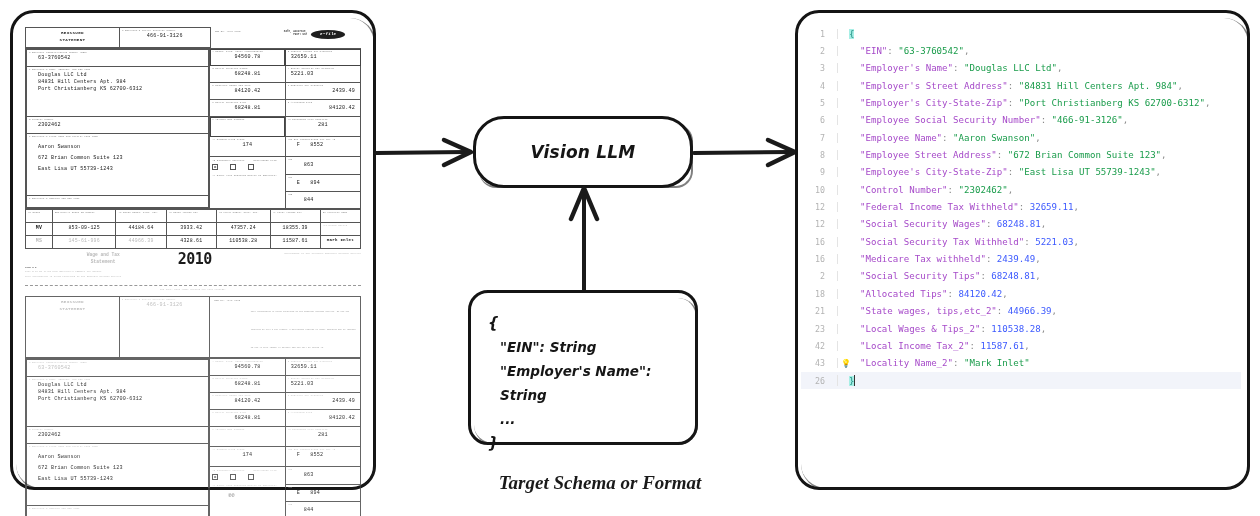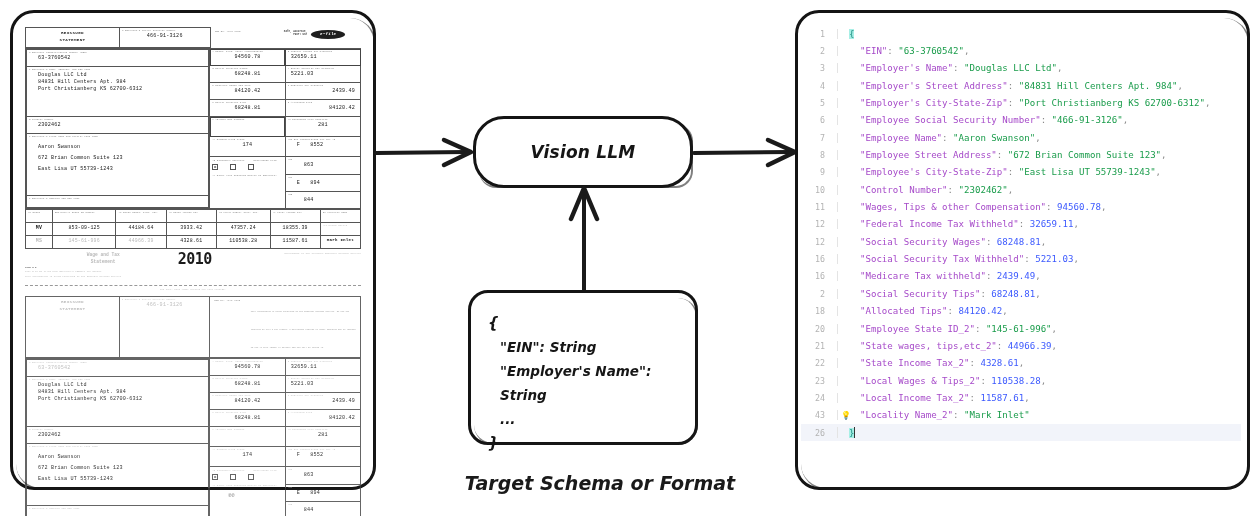--- a/index.html
+++ b/index.html
@@ -84,21 +84,21 @@
               font-size: 17px; color: #161616; letter-spacing: .2px; }
 
   #schema-box { left: 468px; top: 290px; width: 230px; height: 155px; border-radius: 20px; border-width: 3px; }
   #schema-box::after { border-radius: 20px; }
   .schema-text { position: absolute; left: 17px; top: 18px; right: 10px;
                  font-size: 13.5px; line-height: 24px; color: #161616; }
   .schema-text .brace { font-size: 15px; }
   .schema-text .ind { padding-left: 12px; display: block; }
 
   #schema-caption { position: absolute; left: 450px; top: 472px; width: 300px; text-align: center;
-                    font-size: 19px; color: #1a1a1a; }
+                    font-size: 19px; color: #1a1a1a; font-family: Liberation Serif, serif; }
 
   
   .arrow { position: absolute; }
 
   
   #code-panel { left: 795px; top: 10px; width: 455px; height: 480px; border-radius: 24px; }
   .code-inner { position: absolute; left: 3px; top: 12px; right: 6px; bottom: 12px; overflow: hidden;
                 font-family: "DejaVu Sans Mono", monospace; font-size: 9.1px; }
   .code-row { display: flex; height: 17.35px; align-items: center; position: relative; }
   .code-row.cursor-row { background: #f2f4fa; }
@@ -652,24 +652,20 @@
         </div>
         <div class="code-row">
           <span class="ln">9</span>
           <span class="code-txt">  <span class="k">"Employee's City-State-Zip"</span><span class="p">: </span><span class="s">"East Lisa UT 55739-1243"</span><span class="p">,</span></span>
         </div>
         <div class="code-row">
           <span class="ln">10</span>
           <span class="code-txt">  <span class="k">"Control Number"</span><span class="p">: </span><span class="s">"2302462"</span><span class="p">,</span></span>
         </div>
         <div class="code-row">
-          <span class="ln">11</span>
-          <span class="code-txt">  <span class="k">"Wages, Tips &amp; other Compensation"</span><span class="p">: </span><span class="n">94560.78</span><span class="p">,</span></span>
-        </div>
-        <div class="code-row">
           <span class="ln">12</span>
           <span class="code-txt">  <span class="k">"Federal Income Tax Withheld"</span><span class="p">: </span><span class="n">32659.11</span><span class="p">,</span></span>
         </div>
         <div class="code-row">
           <span class="ln">12</span>
           <span class="code-txt">  <span class="k">"Social Security Wages"</span><span class="p">: </span><span class="n">68248.81</span><span class="p">,</span></span>
         </div>
         <div class="code-row">
           <span class="ln">16</span>
           <span class="code-txt">  <span class="k">"Social Security Tax Withheld"</span><span class="p">: </span><span class="n">5221.03</span><span class="p">,</span></span>
@@ -680,37 +676,29 @@
         </div>
         <div class="code-row">
           <span class="ln">2</span>
           <span class="code-txt">  <span class="k">"Social Security Tips"</span><span class="p">: </span><span class="n">68248.81</span><span class="p">,</span></span>
         </div>
         <div class="code-row">
           <span class="ln">18</span>
           <span class="code-txt">  <span class="k">"Allocated Tips"</span><span class="p">: </span><span class="n">84120.42</span><span class="p">,</span></span>
         </div>
         <div class="code-row">
-          <span class="ln">20</span>
-          <span class="code-txt">  <span class="k">"Employee State ID_2"</span><span class="p">: </span><span class="s">"145-61-996"</span><span class="p">,</span></span>
-        </div>
-        <div class="code-row">
           <span class="ln">21</span>
           <span class="code-txt">  <span class="k">"State wages, tips,etc_2"</span><span class="p">: </span><span class="n">44966.39</span><span class="p">,</span></span>
         </div>
         <div class="code-row">
-          <span class="ln">22</span>
-          <span class="code-txt">  <span class="k">"State Income Tax_2"</span><span class="p">: </span><span class="n">4328.61</span><span class="p">,</span></span>
-        </div>
-        <div class="code-row">
           <span class="ln">23</span>
           <span class="code-txt">  <span class="k">"Local Wages &amp; Tips_2"</span><span class="p">: </span><span class="n">110538.28</span><span class="p">,</span></span>
         </div>
         <div class="code-row">
-          <span class="ln">24</span>
+          <span class="ln">42</span>
           <span class="code-txt">  <span class="k">"Local Income Tax_2"</span><span class="p">: </span><span class="n">11587.61</span><span class="p">,</span></span>
         </div>
         <div class="code-row">
           <span class="ln">43</span>
           <span class="gutter-mark bulb" style="font-size: 8px;">💡</span>
           <span class="code-txt">  <span class="k">"Locality Name_2"</span><span class="p">: </span><span class="s">"Mark Inlet"</span></span>
         </div>
         <div class="code-row cursor-row">
           <span class="ln">26</span>
           <span class="code-txt"><span class="br">}</span><span class="caret"></span></span>

